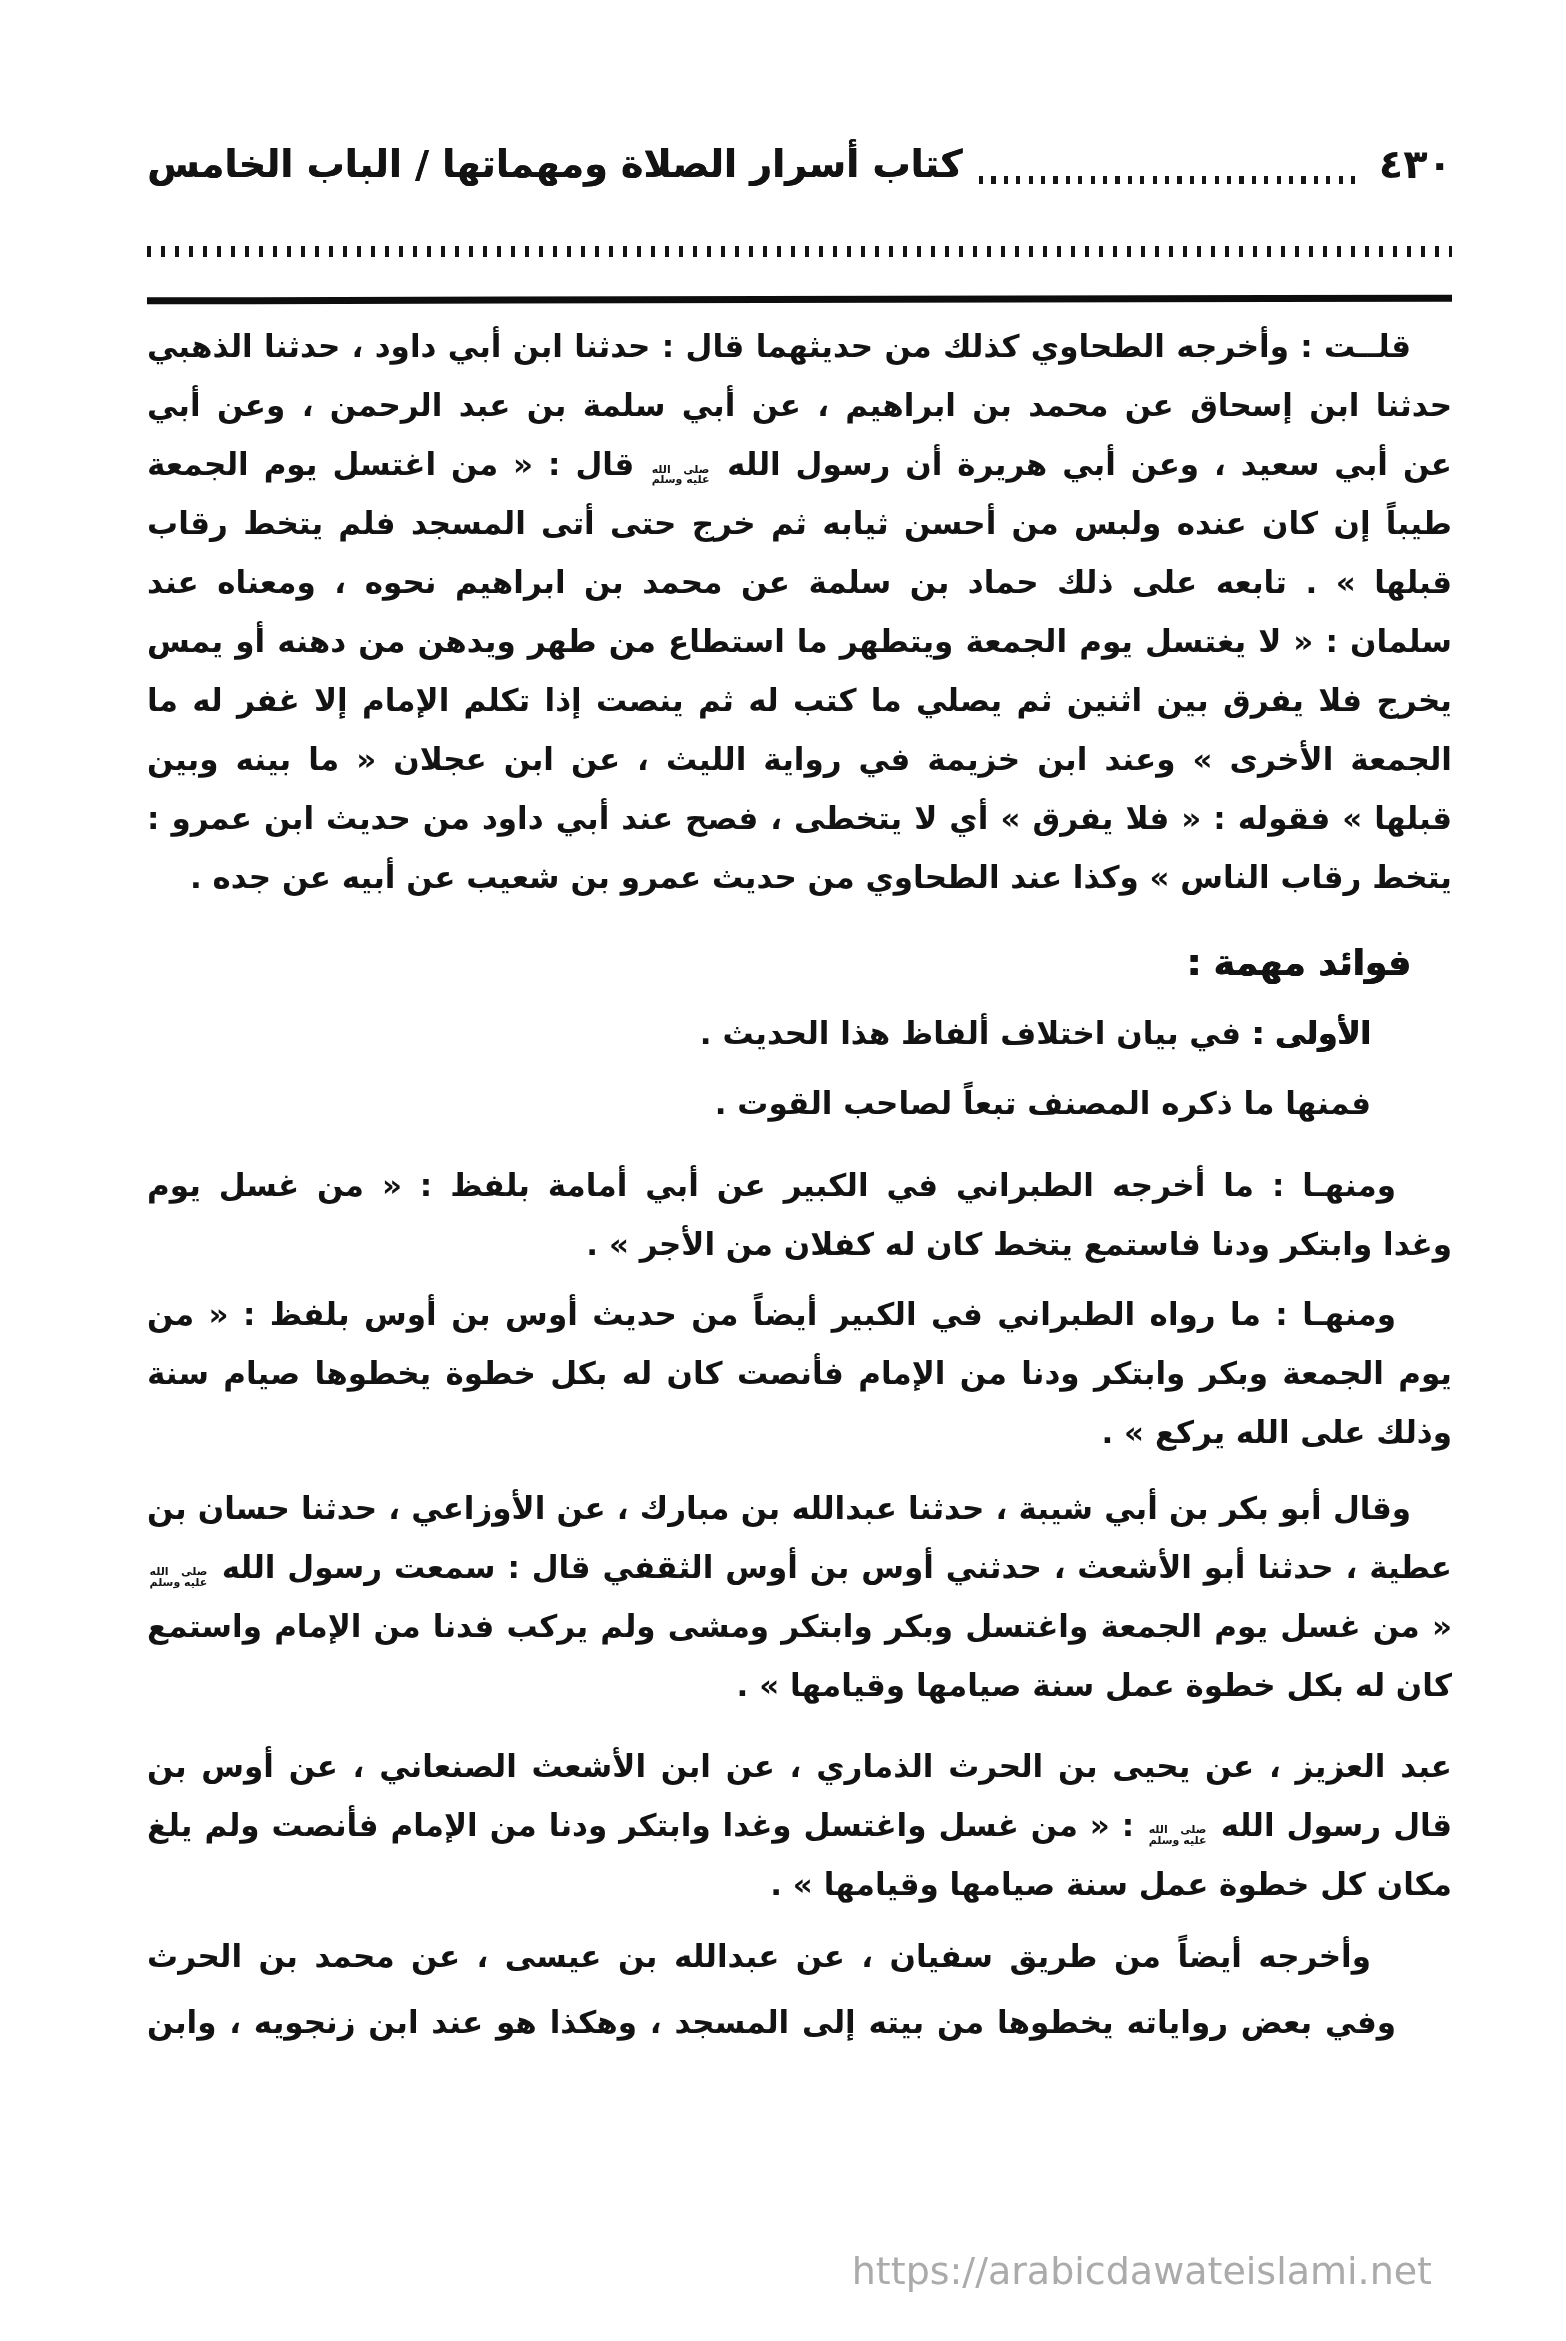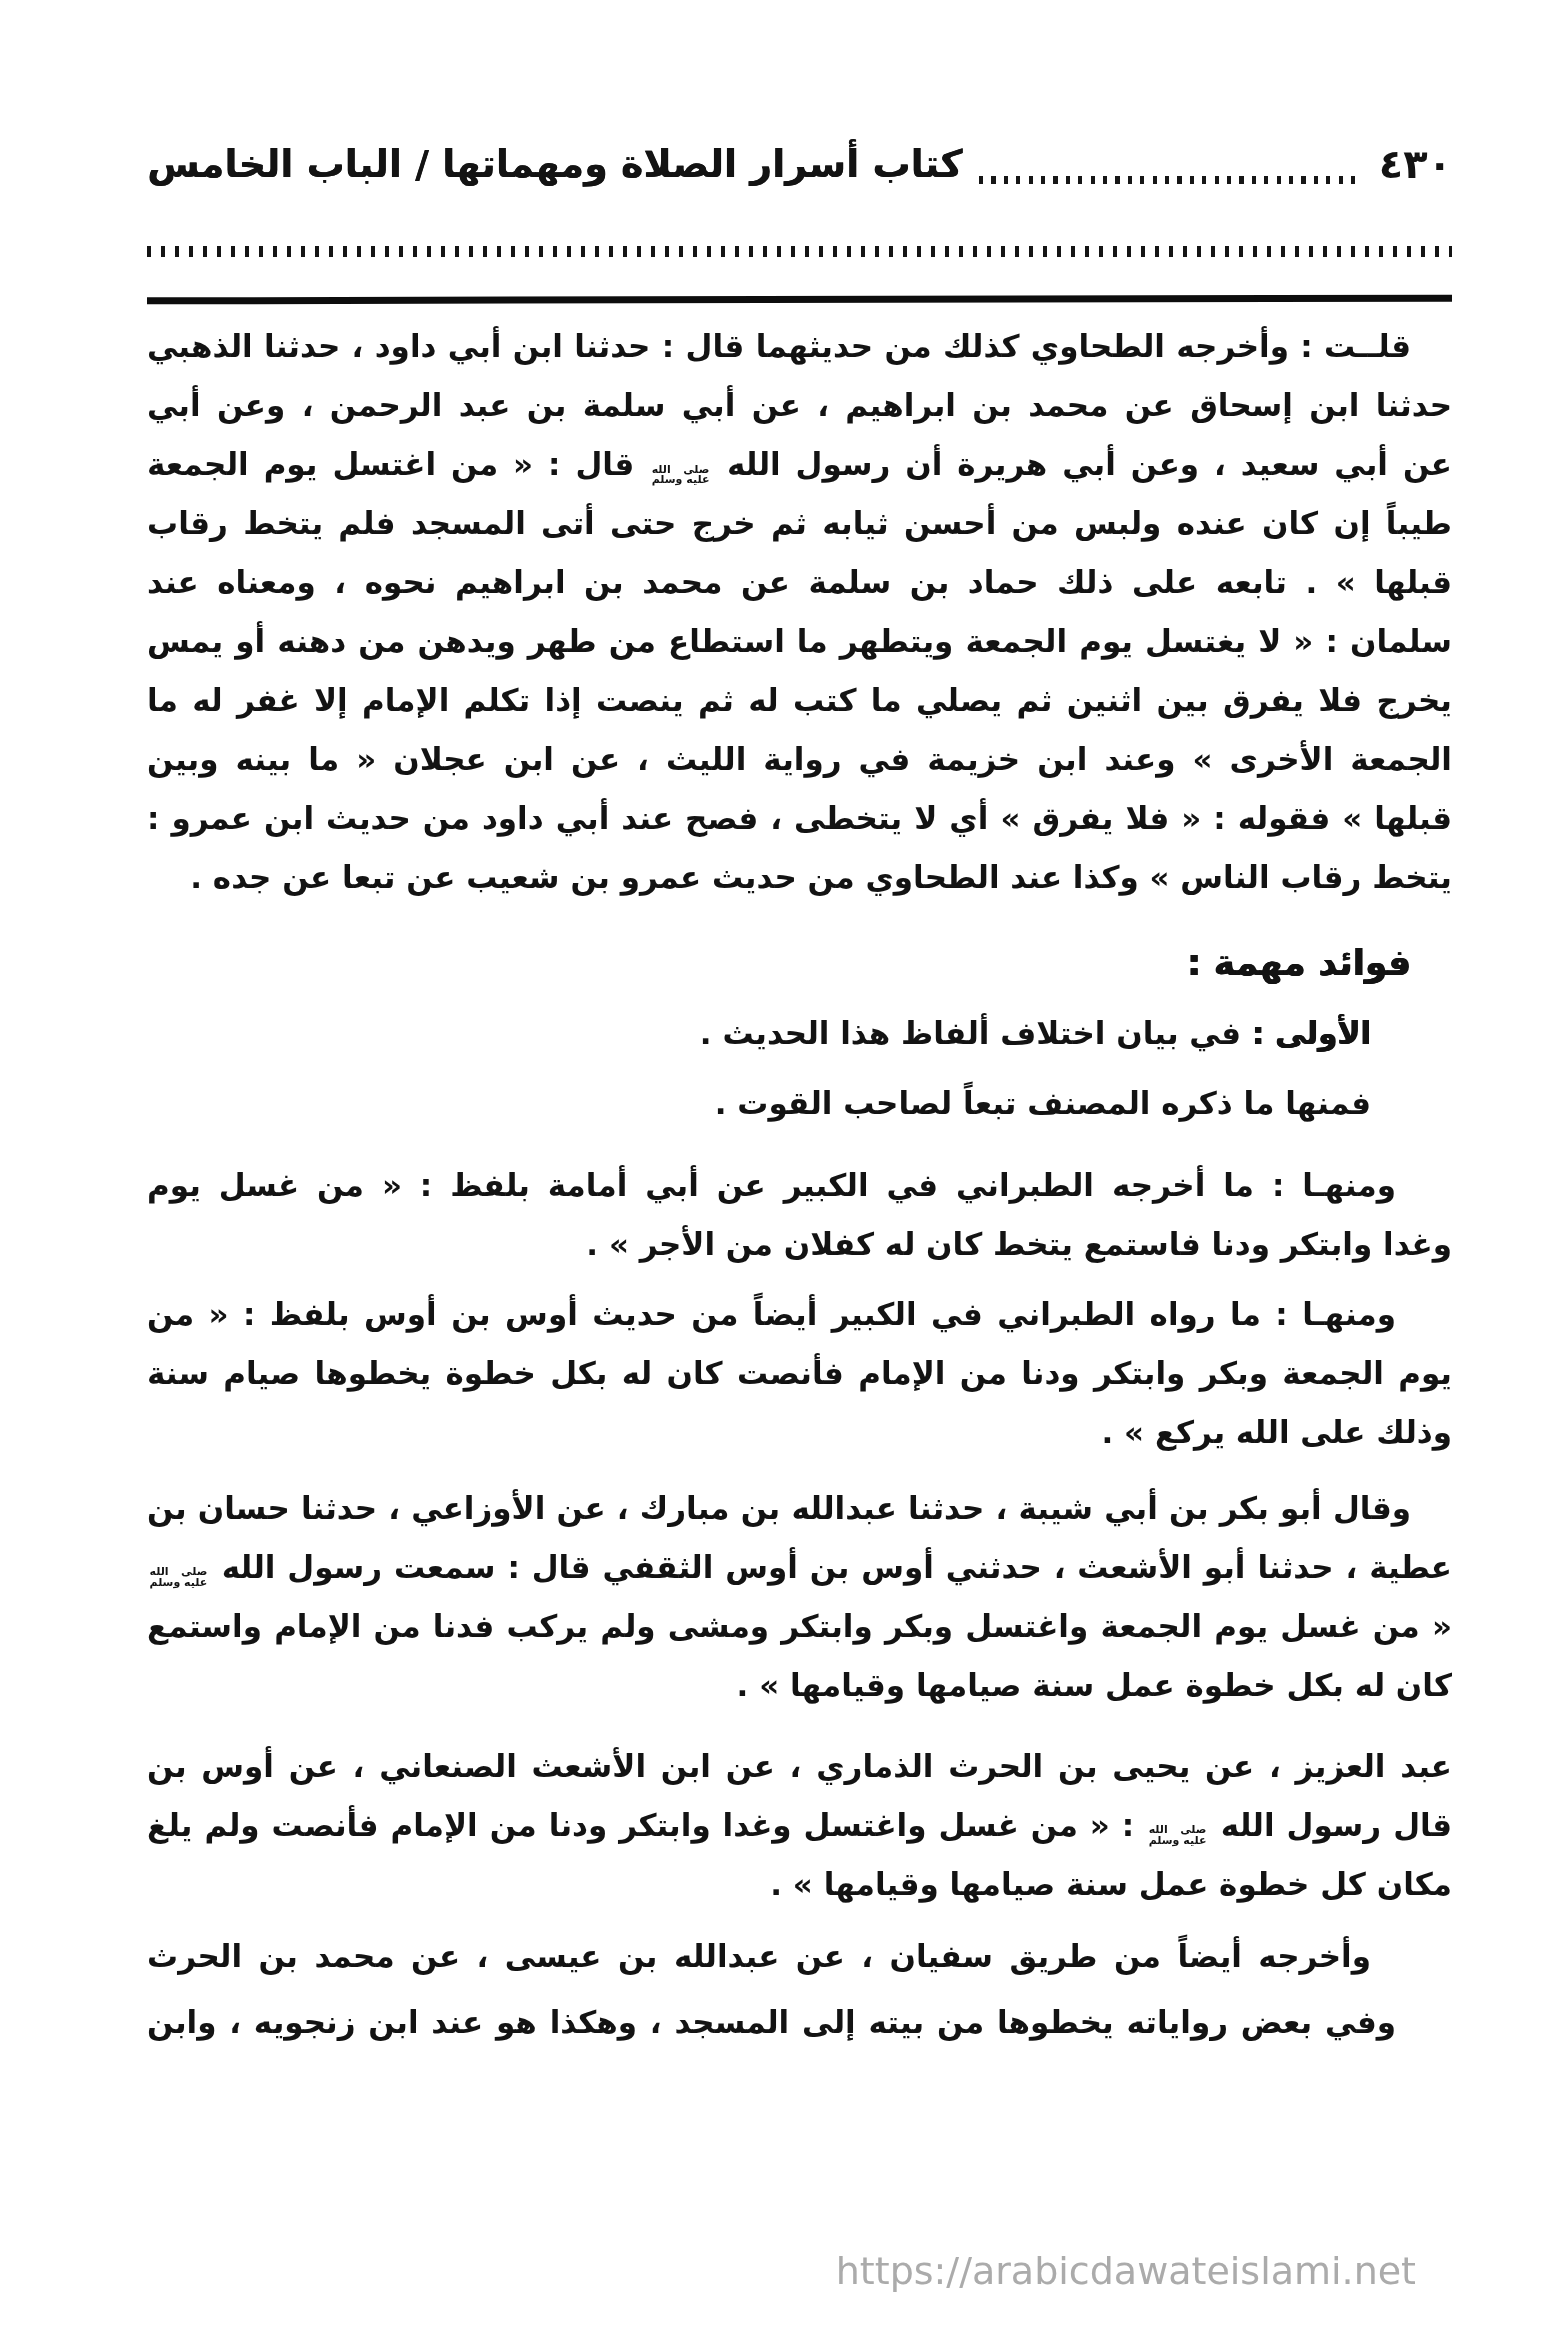--- a/index.html
+++ b/index.html
@@ -64,21 +64,21 @@
   .body-text .blk:nth-child(9){margin-top:13.3px;}
   .body-text .blk:nth-child(10){margin-top:7.5px;}
   
   .saw{
     display:inline-block;vertical-align:-8.3px;
     font-size:11px;line-height:10.8px;font-weight:700;
     text-align:center;margin:0 2.5px;
   }
   
   .watermark{
-    position:absolute;top:2249px;right:151px;
+    position:absolute;top:2249px;right:135px;
     direction:ltr;
     font-size:38px;font-weight:400;color:#ababab;margin-left:34px;
   }
 </style>
 </head>
 <body>
 
 <div class="page">
 
   <div class="header">
@@ -94,21 +94,21 @@
       <div class="blk blk-para">
         <div class="line just ind-s">قلــت : وأخرجه الطحاوي كذلك من حديثهما قال : حدثنا ابن أبي داود ، حدثنا الذهبي ،</div>
         <div class="line just">حدثنا ابن إسحاق عن محمد بن ابراهيم ، عن أبي سلمة بن عبد الرحمن ، وعن أبي أمامة أنها حدثاه</div>
         <div class="line just">عن أبي سعيد ، وعن أبي هريرة أن رسول الله <span class="saw">صلى الله<br>عليه وسلم</span> قال : « من اغتسل يوم الجمعة واستن ومس</div>
         <div class="line just">طيباً إن كان عنده ولبس من أحسن ثيابه ثم خرج حتى أتى المسجد فلم يتخط رقاب الناس ثم</div>
         <div class="line just">قبلها » . تابعه على ذلك حماد بن سلمة عن محمد بن ابراهيم نحوه ، ومعناه عند البخاري من حديث</div>
         <div class="line just">سلمان : « لا يغتسل يوم الجمعة ويتطهر ما استطاع من طهر ويدهن من دهنه أو يمس طيباً ثم</div>
         <div class="line just">يخرج فلا يفرق بين اثنين ثم يصلي ما كتب له ثم ينصت إذا تكلم الإمام إلا غفر له ما بينه وبين</div>
         <div class="line just">الجمعة الأخرى » وعند ابن خزيمة في رواية الليث ، عن ابن عجلان « ما بينه وبين الجمعة التي</div>
         <div class="line just">قبلها » فقوله : « فلا يفرق » أي لا يتخطى ، فصح عند أبي داود من حديث ابن عمرو : « ثم لم</div>
-        <div class="line">يتخط رقاب الناس » وكذا عند الطحاوي من حديث عمرو بن شعيب عن تبعا عن جده .</div>
+        <div class="line">يتخط رقاب الناس » وكذا عند الطحاوي من حديث عمرو بن شعيب عن أبيه عن جده .</div>
       </div>
       <div class="blk blk-heading">
         <div class="line ind-s">فوائد مهمة :</div>
       </div>
       <div class="blk blk-para">
         <div class="line ind-l"><span class="lead">الأولى : </span>في بيان اختلاف ألفاظ هذا الحديث .</div>
       </div>
       <div class="blk blk-para">
         <div class="line ind-l">فمنها ما ذكره المصنف تبعاً لصاحب القوت .</div>
       </div>

